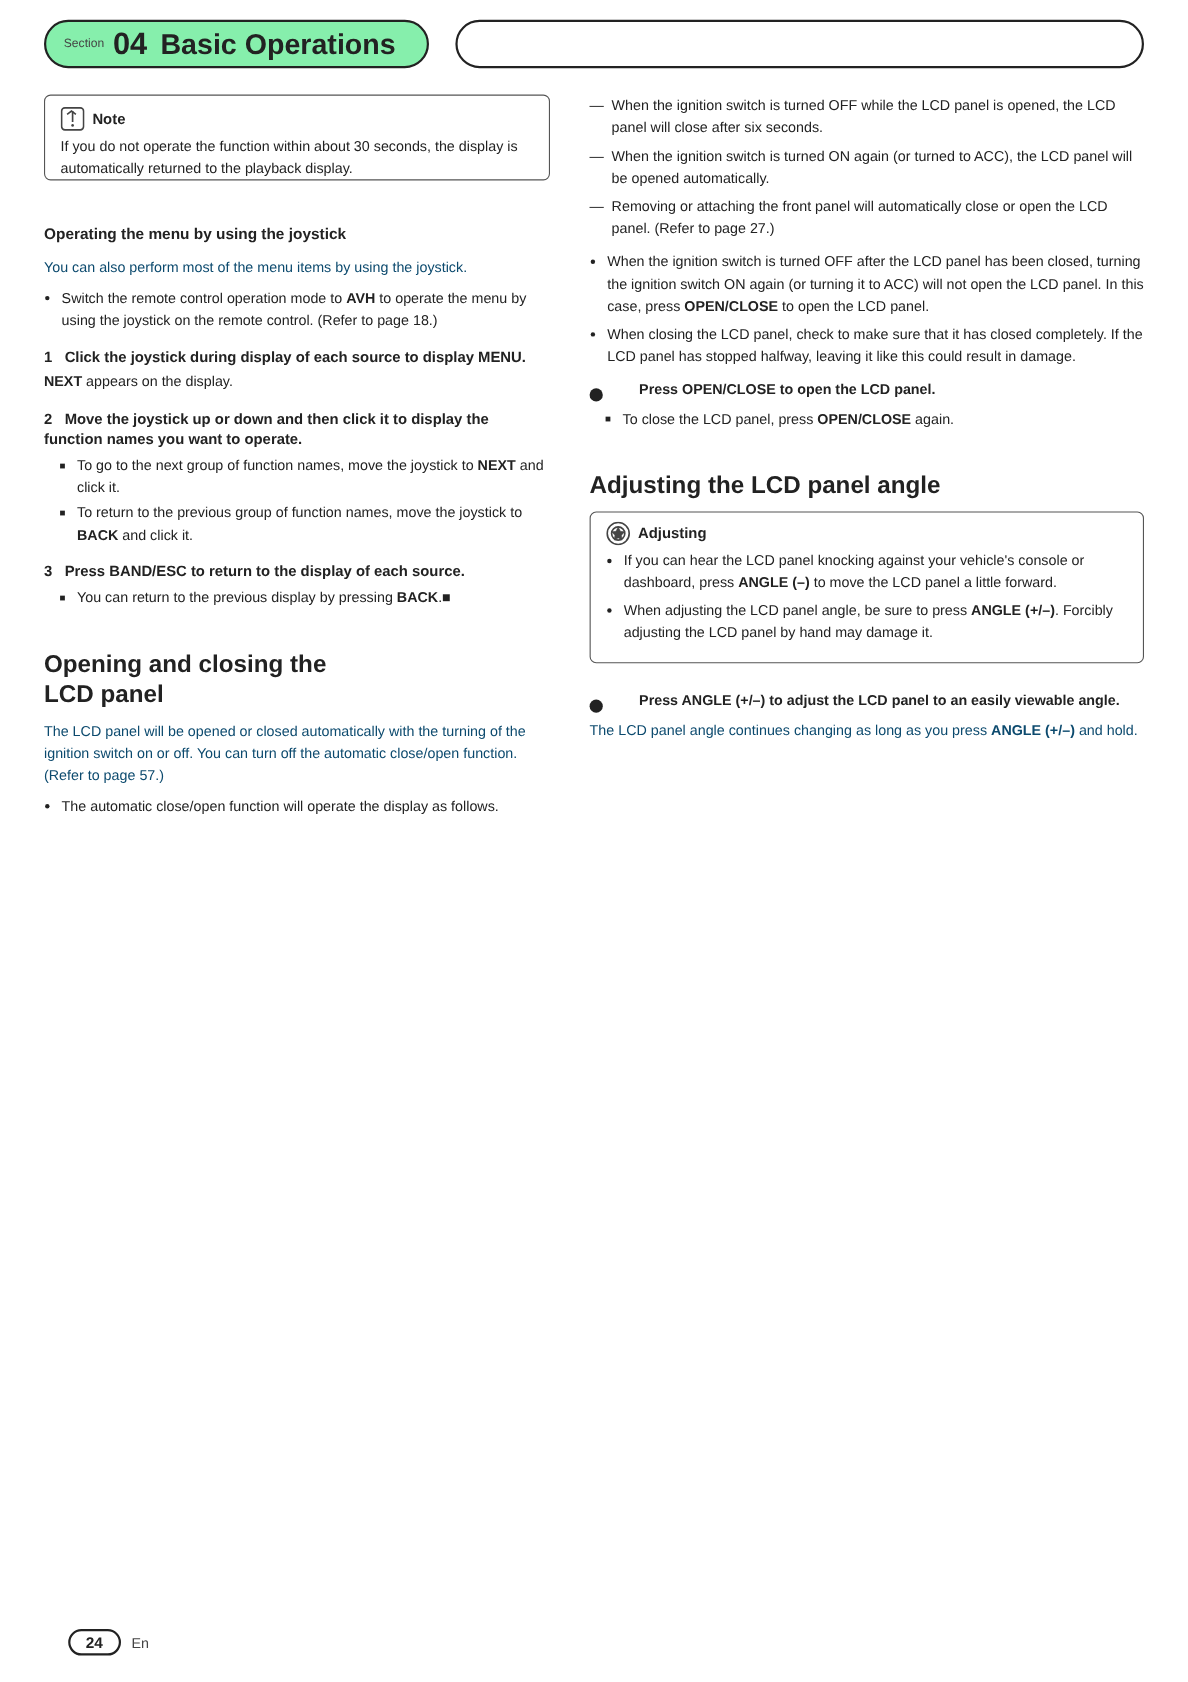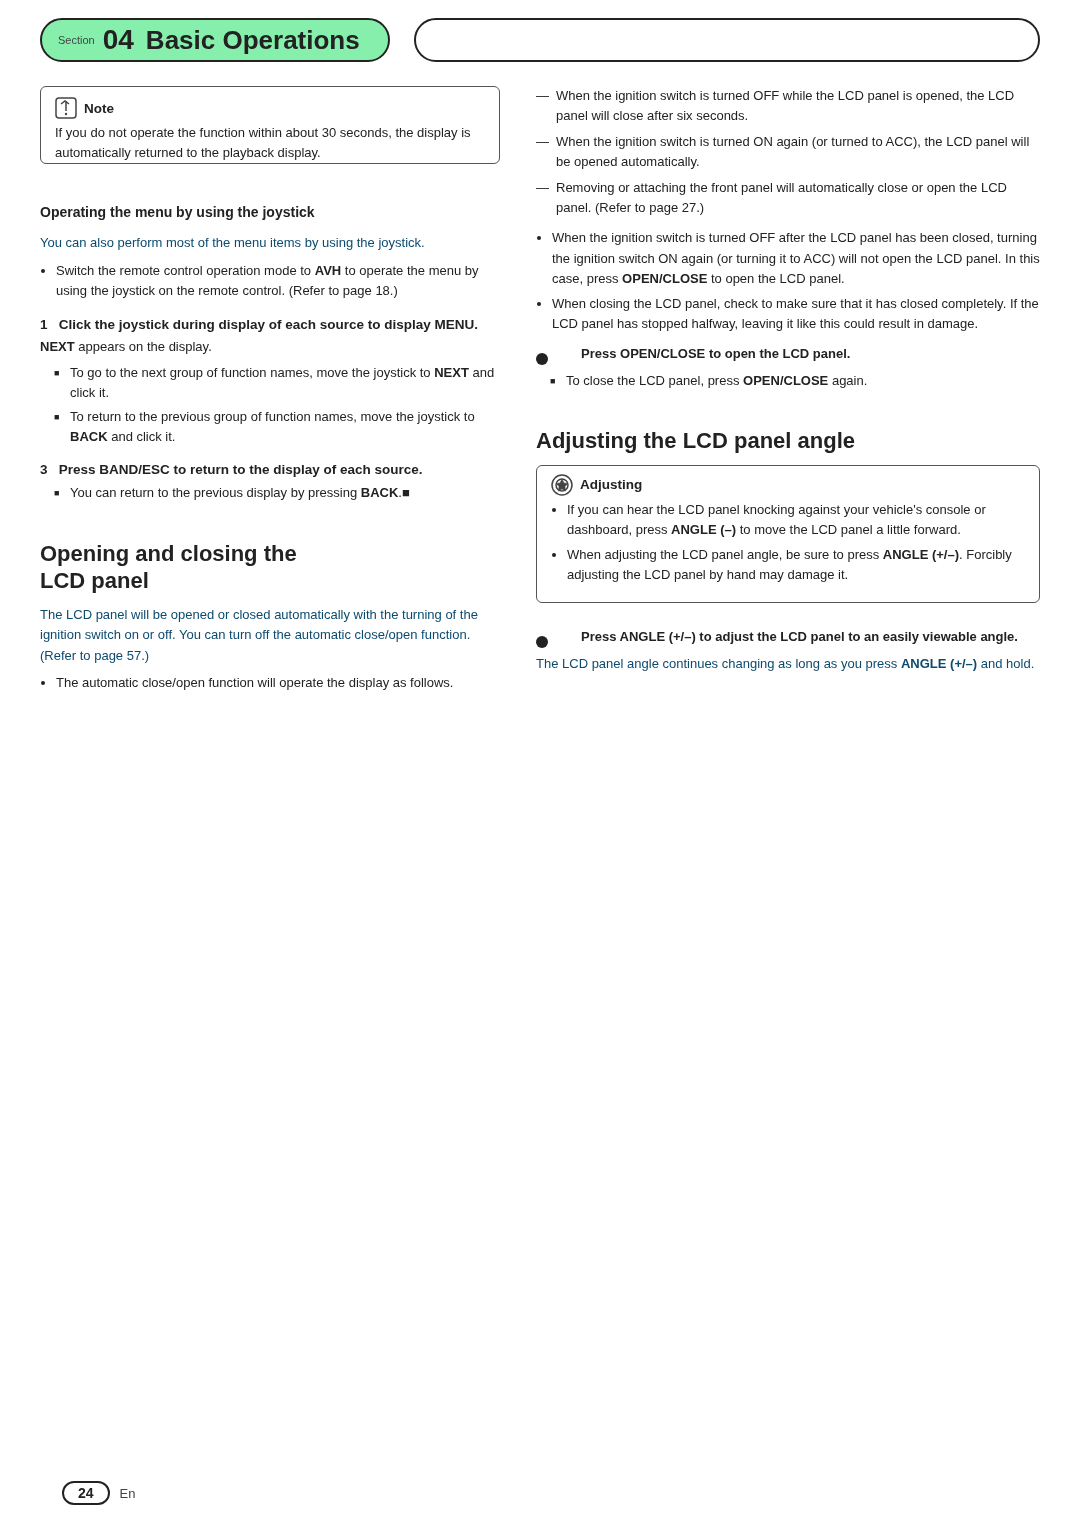--- a/index.html
+++ b/index.html
@@ -289,20 +289,21 @@
       <div class="body-text">You can also perform most of the menu items by using the joystick.</div>
       <ul class="bullet-list">
         <li>Switch the remote control operation mode to <b>AVH</b> to operate the menu by using the joystick on the remote control. (Refer to page 18.)</li>
       </ul>
 
       
       <div class="numbered-step">1&nbsp;&nbsp;&nbsp;Click the joystick during display of each source to display MENU.</div>
       <div class="step-body"><b>NEXT</b> appears on the display.</div>
 
       
+      <div class="numbered-step">2&nbsp;&nbsp;&nbsp;Move the joystick up or down and then click it to display the function names you want to operate.</div>
       <ul class="square-list">
         <li>To go to the next group of function names, move the joystick to <b>NEXT</b> and click it.</li>
         <li>To return to the previous group of function names, move the joystick to <b>BACK</b> and click it.</li>
       </ul>
 
       
       <div class="numbered-step">3&nbsp;&nbsp;&nbsp;Press BAND/ESC to return to the display of each source.</div>
       <ul class="square-list">
         <li>You can return to the previous display by pressing <b>BACK</b>.■</li>
       </ul>

